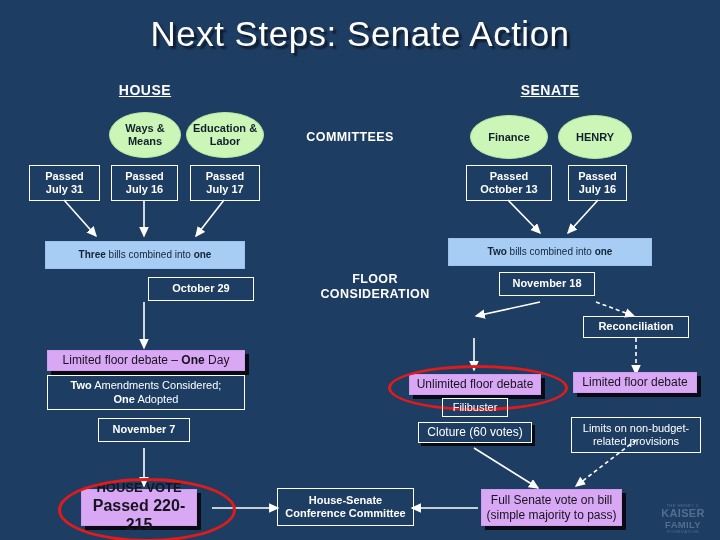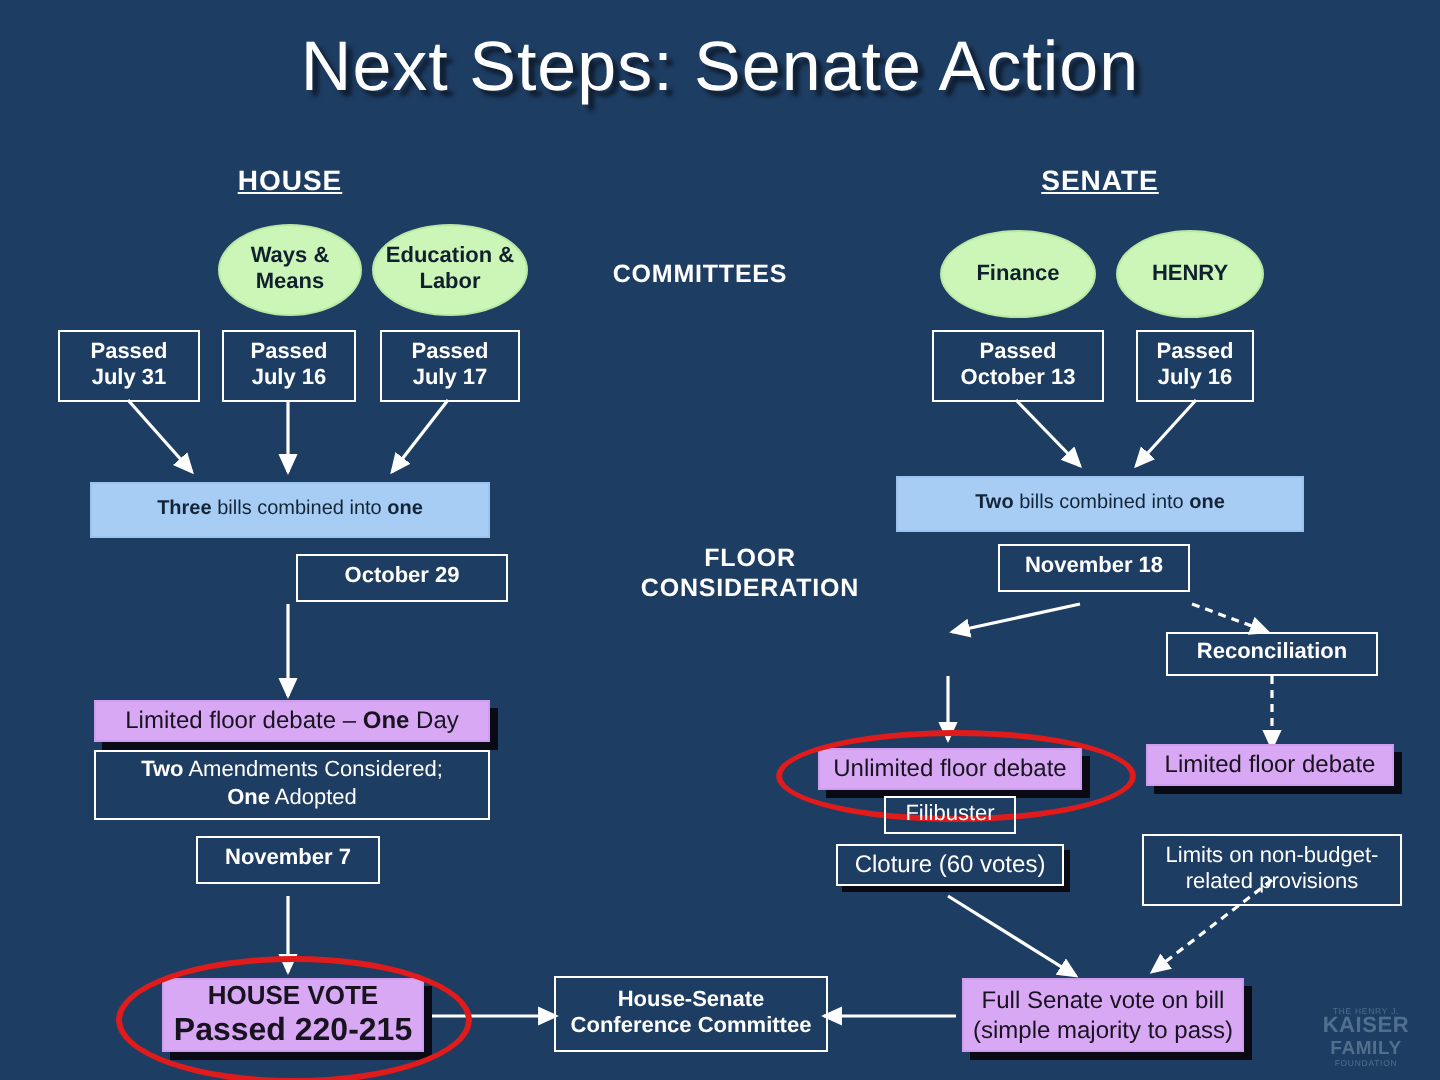--- a/index.html
+++ b/index.html
@@ -264,21 +264,21 @@
   <div class="purplebox" style="left:573px; top:372px; width:124px; height:21px;">
     <span>Limited floor debate</span>
   </div>
   <div class="obox norm" style="left:571px; top:417px; width:130px; height:36px;">
     <span>
       <span>Limits on non-budget-</span><br>
       <span>related provisions</span>
     </span>
   </div>
 
-  <div class="purplebox bold" style="left:81px; top:489px; width:131px; height:37px;">
+  <div class="purplebox bold" style="left:81px; top:489px; width:116px; height:37px;">
     <span>
       <span style="font-size:13px">HOUSE VOTE</span><br>
       <span style="font-size:16px">Passed 220-215</span>
     </span>
   </div>
   <div class="redring" style="left:58px; top:478px; width:172px; height:58px;"></div>
 
   <div class="obox" style="left:277px; top:488px; width:137px; height:38px;">
     <span>
       <span>House-Senate</span><br>

